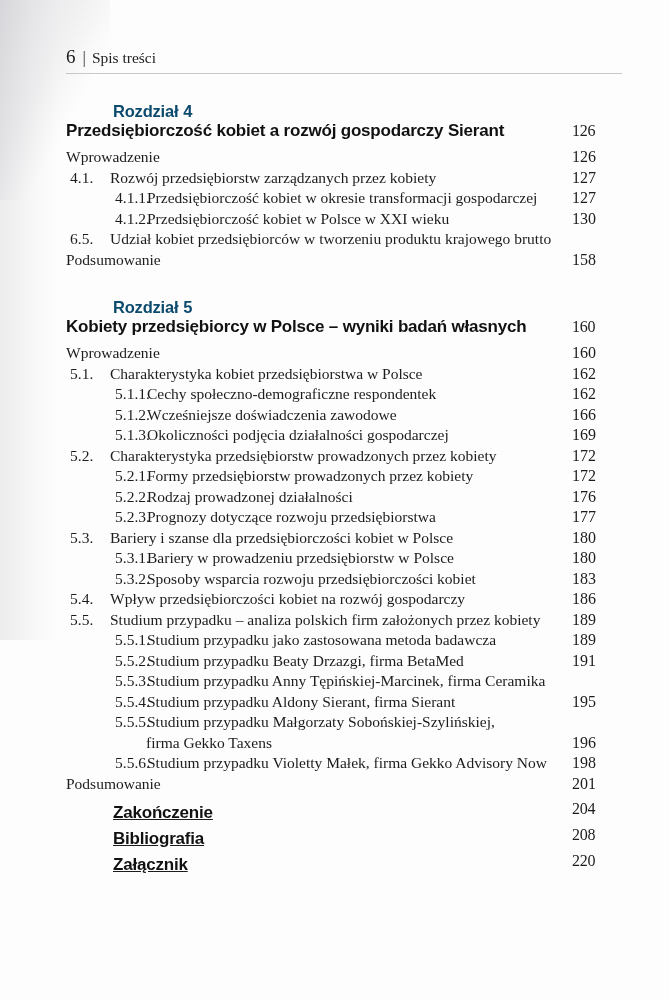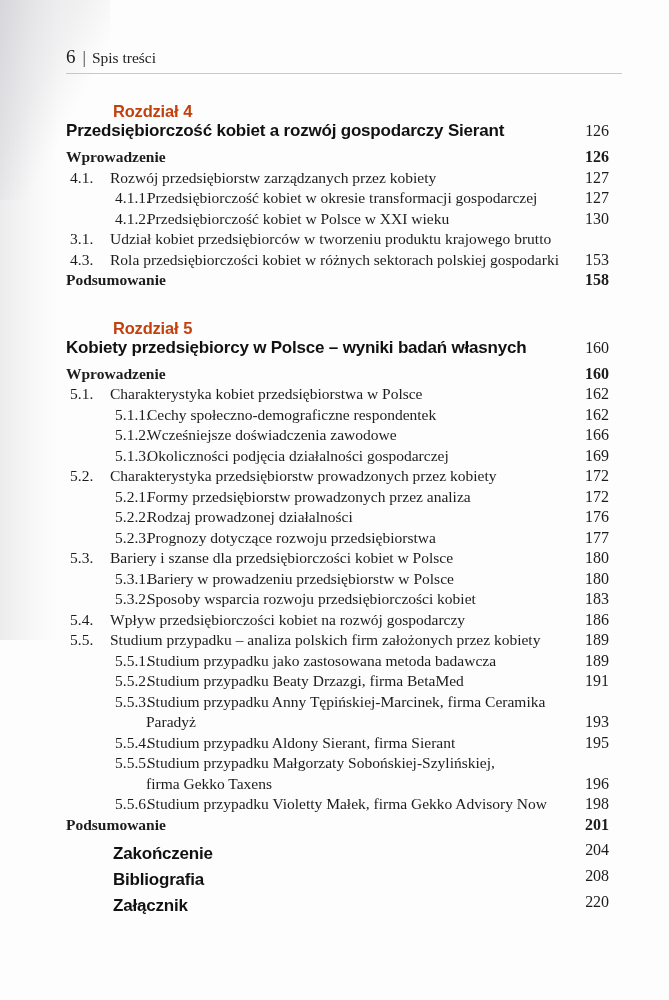--- a/index.html
+++ b/index.html
@@ -47,64 +47,64 @@
   }
   .row{
     position:relative;
     padding-right:52px;
     white-space:nowrap;
     line-height:20.5px;
     font-size:15.5px;
   }
   .row .page{
     position:absolute;right:0;top:0;width:50px;
-    text-align:center;
+    text-align:left;
     font-size:16px;
     color:#1c1c1c;
   }
   .r-chlabel{
     margin-top:28px;
     padding-left:47px;
     line-height:18px;
     font-family:"Liberation Sans", sans-serif;
     font-weight:bold;
     font-size:16.5px;
     letter-spacing:-0.2px;
-    color:#c2410c;
+    color:#0c4a6e;
   }
   .r-chlabel.second{}
   .r-chlabel .chnum{padding-left:5px;}
   .r-chtitle{
     line-height:21px;
     margin-bottom:6px;
     font-family:"Liberation Sans", sans-serif;
     font-weight:bold;
     font-size:17px;
     letter-spacing:-0.2px;
     color:#111;
   }
   .r-chtitle .page{font-family:"Liberation Serif", serif;font-weight:normal;}
-  .r-plain{padding-left:0px;font-weight:bold;}
+  .r-plain{padding-left:0px;}
   .r-l1{padding-left:4px;}
   .r-l1 .num{display:inline-block;width:40px;}
   .r-l2{padding-left:49px;}
   .r-l2 .num{display:inline-block;width:32px;}
   .r-l1c{padding-left:44px;}
   .r-l2c{padding-left:80px;}
   .r-back{
     padding-left:47px;
     line-height:26px;
     font-family:"Liberation Sans", sans-serif;
     font-weight:bold;
     font-size:17px;
     letter-spacing:-0.2px;
     color:#111;
   }
   .r-back .page{font-family:"Liberation Serif", serif;font-weight:normal;top:auto;bottom:4px;}
-  .back-group{margin-top:6px;}
+  .back-group{margin-top:6px;text-decoration:underline;}
 </style>
 </head>
 <body>
 
 <div class="sheet">
   <div class="scan-left"></div>
   <div class="scan-corner"></div>
 
   <div class="header">
     <span class="pg">6</span><span class="bar">|</span><span class="ttl">Spis treści</span>
@@ -112,45 +112,43 @@
 
   <div class="toc">
 
     <div class="row r-chlabel"><span>Rozdział</span><span class="chnum">4</span></div>
     <div class="row r-chtitle"><span class="txt">Przedsiębiorczość kobiet a rozwój gospodarczy Sierant</span><span class="page">126</span></div>
 
     <div class="row r-plain"><span class="txt">Wprowadzenie</span><span class="page">126</span></div>
     <div class="row r-l1"><span class="num">4.1.</span><span class="txt">Rozwój przedsiębiorstw zarządzanych przez kobiety</span><span class="page">127</span></div>
     <div class="row r-l2"><span class="num">4.1.1.</span><span class="txt">Przedsiębiorczość kobiet w okresie transformacji gospodarczej</span><span class="page">127</span></div>
     <div class="row r-l2"><span class="num">4.1.2.</span><span class="txt">Przedsiębiorczość kobiet w Polsce w XXI wieku</span><span class="page">130</span></div>
-    <div class="row r-l1"><span class="num">3.1.</span><span class="txt">Udział kobiet przedsiębiorców w tworzeniu produktu krajowego brutto</span></div>
-    <div class="row r-l1"><span class="num">4.3.</span><span class="txt">Rola przedsiębiorczości kobiet w różnych sektorach polskiej gospodarki</span><span class="page">153</span></div>
+    <div class="row r-l1"><span class="num">6.5.</span><span class="txt">Udział kobiet przedsiębiorców w tworzeniu produktu krajowego brutto</span></div>
     <div class="row r-plain"><span class="txt">Podsumowanie</span><span class="page">158</span></div>
 
     <div class="row r-chlabel second"><span>Rozdział</span><span class="chnum">5</span></div>
     <div class="row r-chtitle"><span class="txt">Kobiety przedsiębiorcy w Polsce – wyniki badań własnych</span><span class="page">160</span></div>
 
     <div class="row r-plain"><span class="txt">Wprowadzenie</span><span class="page">160</span></div>
     <div class="row r-l1"><span class="num">5.1.</span><span class="txt">Charakterystyka kobiet przedsiębiorstwa w Polsce</span><span class="page">162</span></div>
     <div class="row r-l2"><span class="num">5.1.1.</span><span class="txt">Cechy społeczno-demograficzne respondentek</span><span class="page">162</span></div>
     <div class="row r-l2"><span class="num">5.1.2.</span><span class="txt">Wcześniejsze doświadczenia zawodowe</span><span class="page">166</span></div>
     <div class="row r-l2"><span class="num">5.1.3.</span><span class="txt">Okoliczności podjęcia działalności gospodarczej</span><span class="page">169</span></div>
     <div class="row r-l1"><span class="num">5.2.</span><span class="txt">Charakterystyka przedsiębiorstw prowadzonych przez kobiety</span><span class="page">172</span></div>
-    <div class="row r-l2"><span class="num">5.2.1.</span><span class="txt">Formy przedsiębiorstw prowadzonych przez analiza</span><span class="page">172</span></div>
+    <div class="row r-l2"><span class="num">5.2.1.</span><span class="txt">Formy przedsiębiorstw prowadzonych przez kobiety</span><span class="page">172</span></div>
     <div class="row r-l2"><span class="num">5.2.2.</span><span class="txt">Rodzaj prowadzonej działalności</span><span class="page">176</span></div>
     <div class="row r-l2"><span class="num">5.2.3.</span><span class="txt">Prognozy dotyczące rozwoju przedsiębiorstwa</span><span class="page">177</span></div>
     <div class="row r-l1"><span class="num">5.3.</span><span class="txt">Bariery i szanse dla przedsiębiorczości kobiet w Polsce</span><span class="page">180</span></div>
     <div class="row r-l2"><span class="num">5.3.1.</span><span class="txt">Bariery w prowadzeniu przedsiębiorstw w Polsce</span><span class="page">180</span></div>
     <div class="row r-l2"><span class="num">5.3.2.</span><span class="txt">Sposoby wsparcia rozwoju przedsiębiorczości kobiet</span><span class="page">183</span></div>
     <div class="row r-l1"><span class="num">5.4.</span><span class="txt">Wpływ przedsiębiorczości kobiet na rozwój gospodarczy</span><span class="page">186</span></div>
     <div class="row r-l1"><span class="num">5.5.</span><span class="txt">Studium przypadku – analiza polskich firm założonych przez kobiety</span><span class="page">189</span></div>
     <div class="row r-l2"><span class="num">5.5.1.</span><span class="txt">Studium przypadku jako zastosowana metoda badawcza</span><span class="page">189</span></div>
     <div class="row r-l2"><span class="num">5.5.2.</span><span class="txt">Studium przypadku Beaty Drzazgi, firma BetaMed</span><span class="page">191</span></div>
     <div class="row r-l2"><span class="num">5.5.3.</span><span class="txt">Studium przypadku Anny Tępińskiej-Marcinek, firma Ceramika</span></div>
-    <div class="row r-l2c"><span class="txt">Paradyż</span><span class="page">193</span></div>
     <div class="row r-l2"><span class="num">5.5.4.</span><span class="txt">Studium przypadku Aldony Sierant, firma Sierant</span><span class="page">195</span></div>
     <div class="row r-l2"><span class="num">5.5.5.</span><span class="txt">Studium przypadku Małgorzaty Sobońskiej-Szylińskiej,</span></div>
     <div class="row r-l2c"><span class="txt">firma Gekko Taxens</span><span class="page">196</span></div>
     <div class="row r-l2"><span class="num">5.5.6.</span><span class="txt">Studium przypadku Violetty Małek, firma Gekko Advisory Now</span><span class="page">198</span></div>
     <div class="row r-plain"><span class="txt">Podsumowanie</span><span class="page">201</span></div>
 
     <div class="back-group">
       <div class="row r-back"><span class="txt">Zakończenie</span><span class="page">204</span></div>
       <div class="row r-back"><span class="txt">Bibliografia</span><span class="page">208</span></div>
       <div class="row r-back"><span class="txt">Załącznik</span><span class="page">220</span></div>

